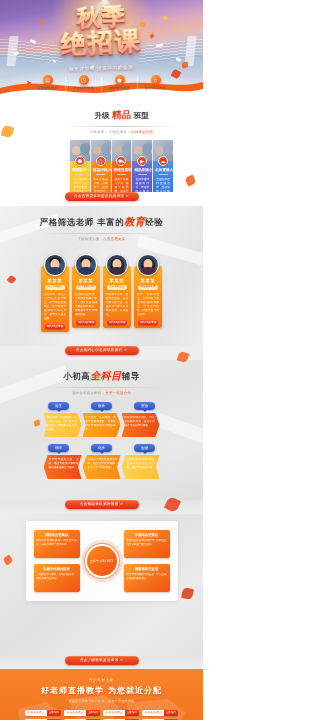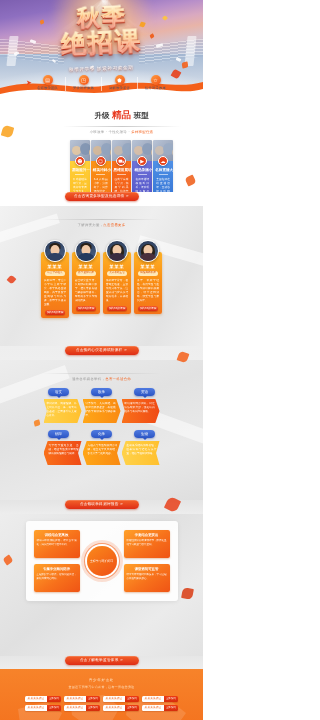--- a/index.html
+++ b/index.html
@@ -337,20 +337,23 @@
   </div>
 
   <div style="height:14px;position:relative;background:#fff">
     <div class="cta">点击咨询更多班型及优惠详情 &gt;</div>
   </div>
 
   <div class="sec" id="sec-teacher">
     <div class="tbg-line" style="left:-10px;top:18px;width:70px;height:10px;transform:rotate(-18deg)"></div>
     <div class="tbg-line" style="right:-14px;top:40px;width:80px;height:12px;transform:rotate(16deg)"></div>
     <div class="sec-head">
+      <div class="sec-title">
+        <span>严格筛选老师  丰富的</span><span class="brush">教育</span><span>经验</span>
+      </div>
       <div class="sec-rule"></div>
       <div class="sec-sub">
         <span>了解师资力量，</span><span class="em">点击查看更多</span>
       </div>
     </div>
     <div class="tcards" id="teacher-cards">
         <div class="tcard">
           <div class="tavatar">
             <div class="hair"></div>
             <div class="face"></div>
@@ -406,20 +409,23 @@
   </div>
 
   <div style="height:14px;position:relative;background:linear-gradient(to bottom,#eee,#efefef)">
     <div class="cta">点击预约心仪老师试听课程 &gt;</div>
   </div>
 
   <div class="sec" id="sec-subject">
     <div class="sbg" style="left:-20px;top:20px;width:90px;height:14px;transform:rotate(-20deg)"></div>
     <div class="sbg" style="right:-20px;top:60px;width:90px;height:14px;transform:rotate(20deg)"></div>
     <div class="sec-head">
+      <div class="sec-title">
+        <span>小初高</span><span class="brush">全科目</span><span>辅导</span>
+      </div>
       <div class="sec-rule"></div>
       <div class="sec-sub">
         <span>涵盖各年级各学科，</span><span class="em">总有一科适合你</span>
       </div>
     </div>
     <div id="subject-rows">
         <div class="pills">
           <div class="pill">语文</div>
           <div class="pill">数学</div>
           <div class="pill">英语</div>
@@ -476,20 +482,21 @@
   <div style="height:13px;position:relative;background:linear-gradient(to bottom,#e6e6e6,#ededed)">
     <div class="cta">点击了解教学监管体系 &gt;</div>
   </div>
 
   <div class="sec" id="sec-branch">
     <svg class="map-bg" viewBox="0 0 203 145" preserveAspectRatio="none">
       <path fill="#fff" d="M18 40 L46 33 L62 44 L55 58 L34 62 L20 54 Z M70 30 L104 26 L120 38 L112 52 L86 56 L72 46 Z M128 34 L168 30 L186 44 L176 58 L140 58 L126 46 Z M40 78 L72 74 L84 88 L70 100 L46 96 Z M96 76 L140 72 L158 86 L138 100 L102 96 Z"></path>
     </svg>
     <div class="br-head">
       <div class="br-eyebrow">青少年好去处</div>
+      <div class="br-title">好老师直播教学  为您就近分配</div>
       <div class="br-sub">全国近百所学习中心覆盖，总有一所在您身边</div>
     </div>
     <div class="br-grid" id="branch-grid">
         <div class="chip">
           <div class="chip-n">某某某某校区</div>
           <div class="chip-b">立即预约</div>
         </div>
         <div class="chip">
           <div class="chip-n">某某某某校区</div>
           <div class="chip-b">立即预约</div>

